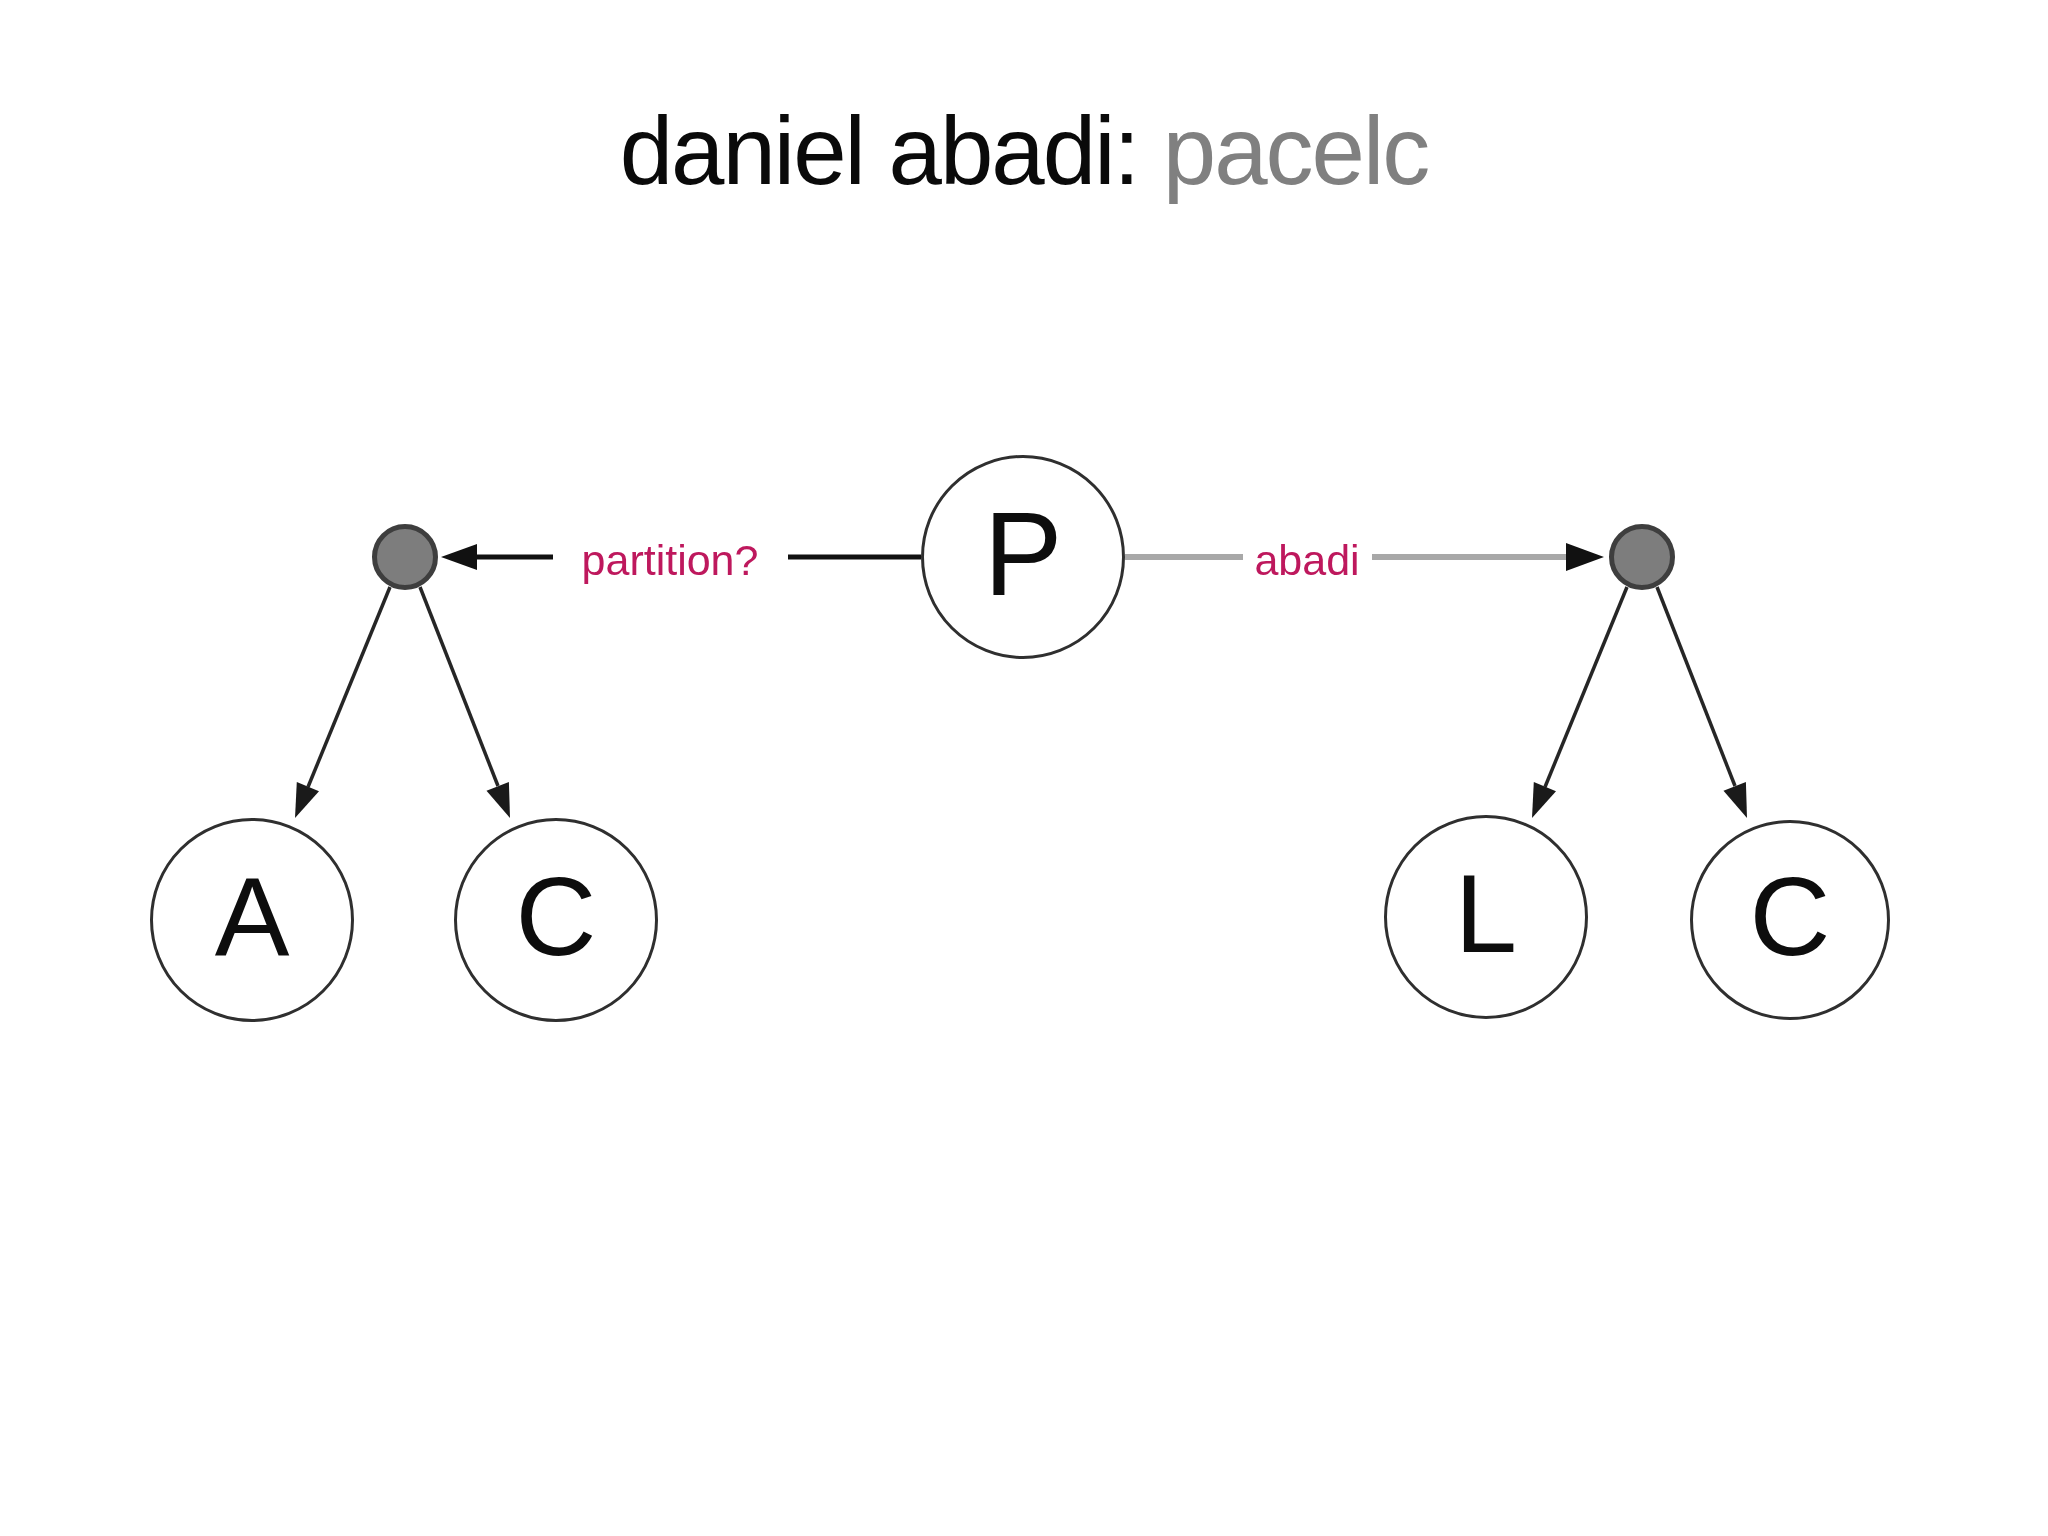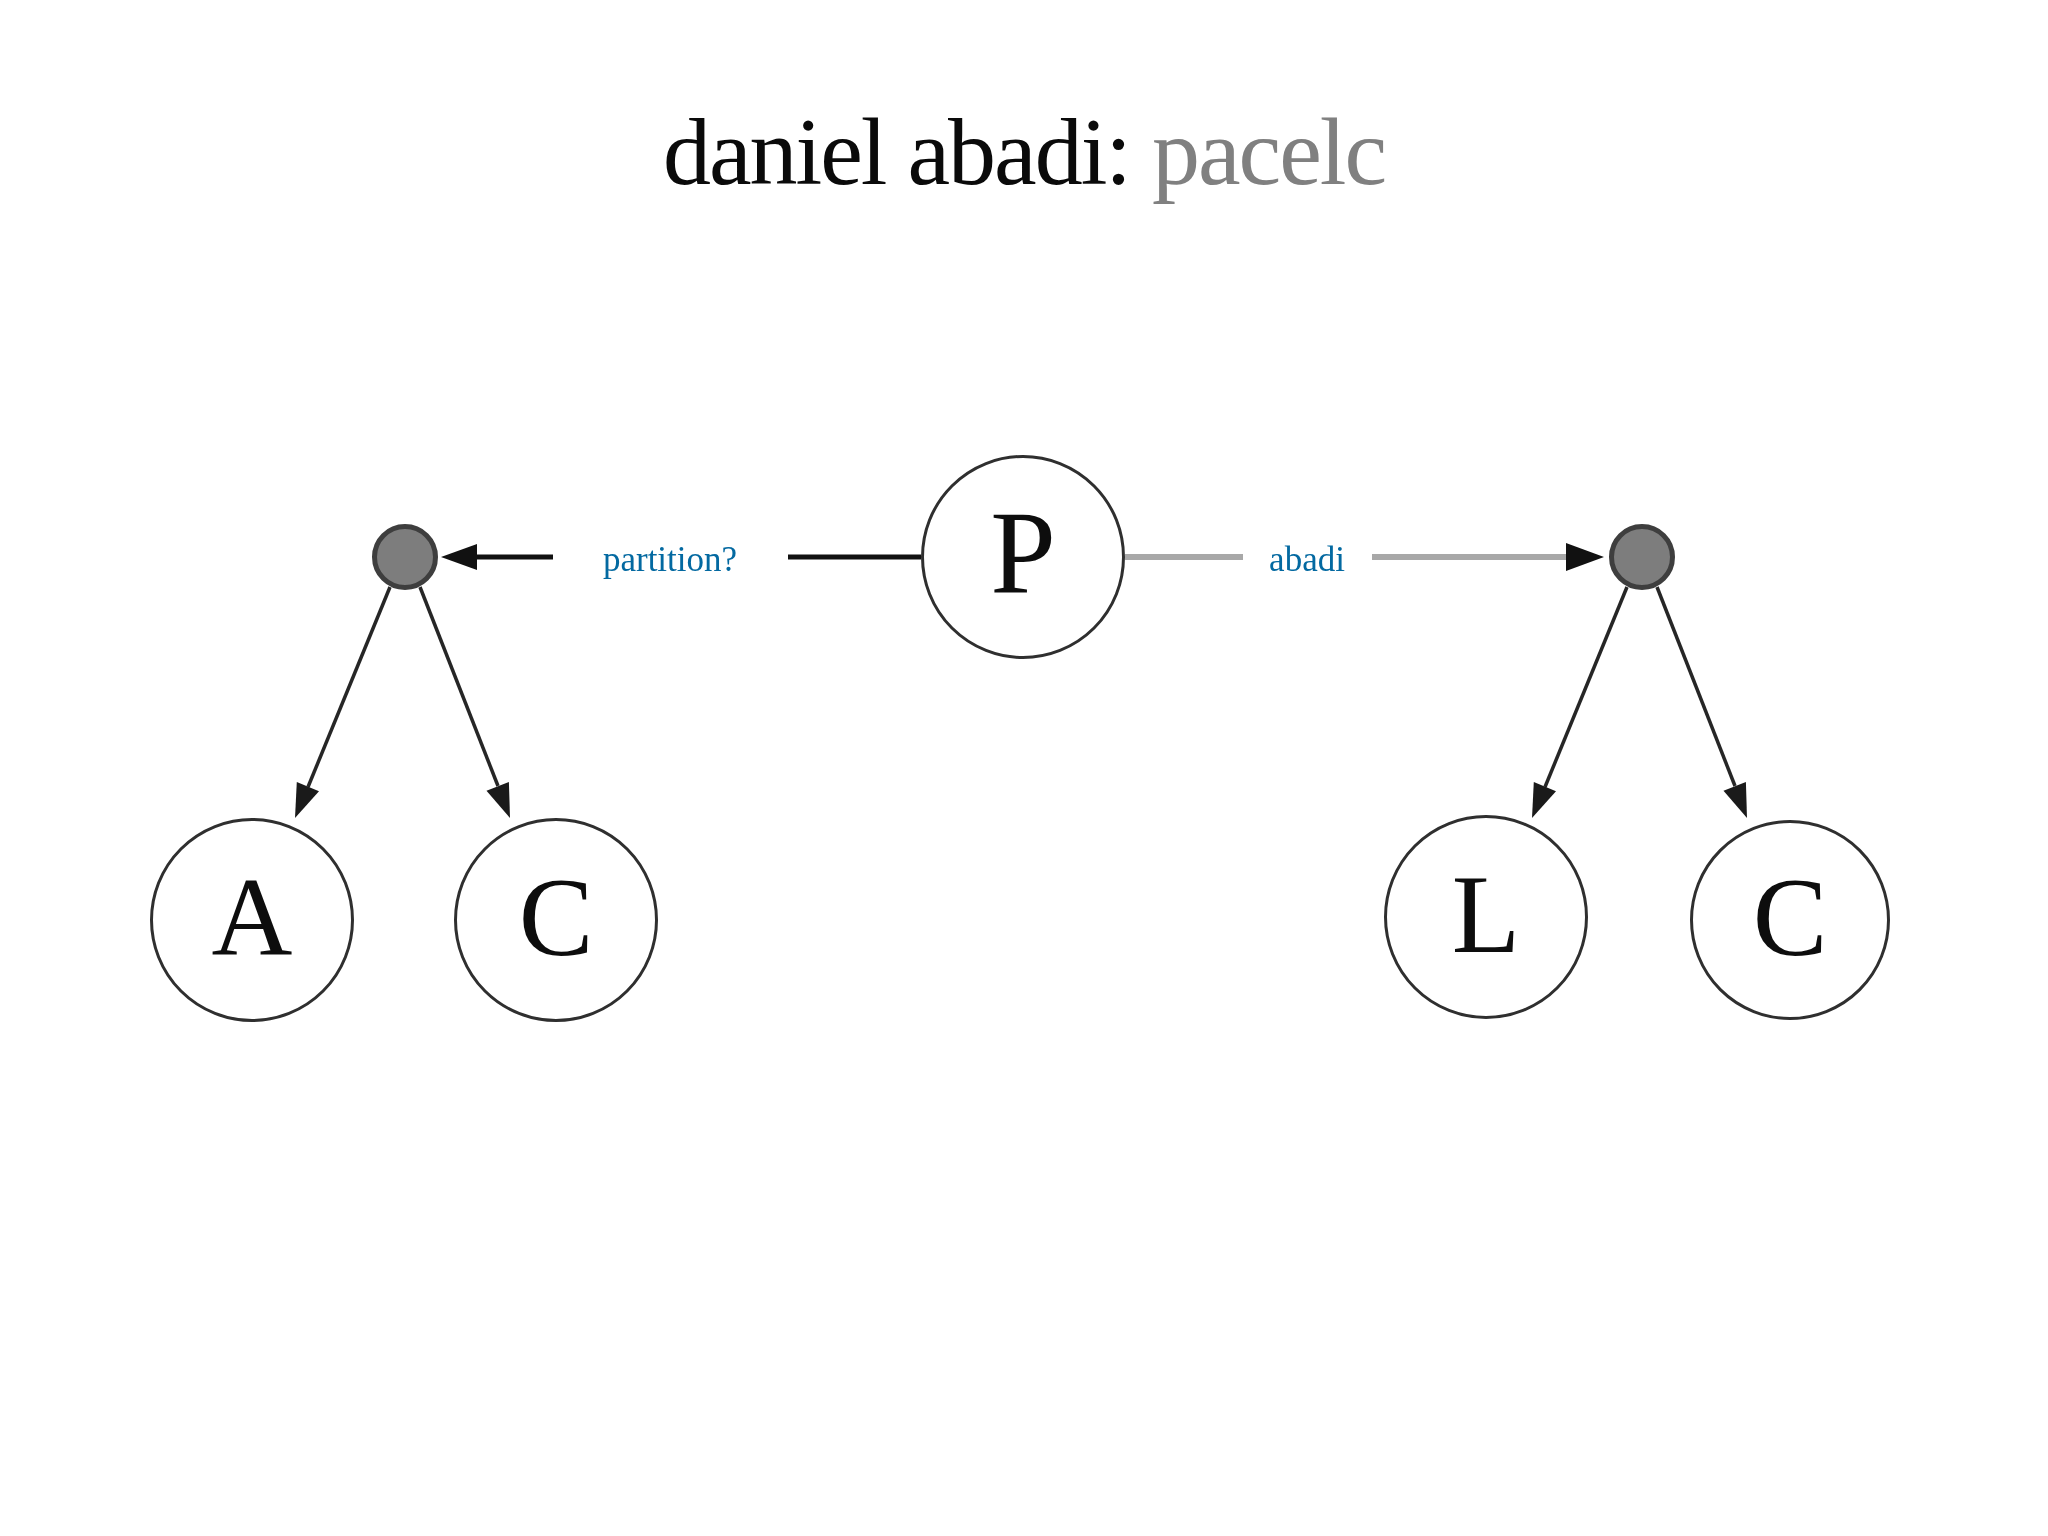--- a/index.html
+++ b/index.html
@@ -6,21 +6,20 @@
   body {
     width: 2048px; height: 1536px;
     background: #ffffff;
     font-family: "Liberation Sans", sans-serif;
   }
   .slide {
     position: relative;
     width: 2048px; height: 1536px;
     background: #ffffff;
     overflow: hidden;
-    font-family: Liberation Serif, serif;
   }
   .title {
     position: absolute;
     top: 96px; left: 0; width: 100%;
     margin: 0;
     text-align: center;
     font-size: 96px;
     font-weight: 400;
     letter-spacing: -2px;
     white-space: pre;
@@ -52,22 +51,22 @@
     box-sizing: border-box;
     width: 66px; height: 66px;
     border-radius: 50%;
     background: #7d7d7d;
     border: 5px solid #3e3e3e;
   }
 
   .edge-label {
     position: absolute;
     transform: translate(-50%, -50%);
-    font-size: 35px;
-    color: #0369a1;
+    font-size: 43px;
+    color: #be185d;
     white-space: nowrap;
   }
 </style>
 </head>
 <body>
 
 <div class="slide">
 
   <h1 class="title"><span class="main">daniel abadi: </span><span class="accent">pacelc</span></h1>
 

